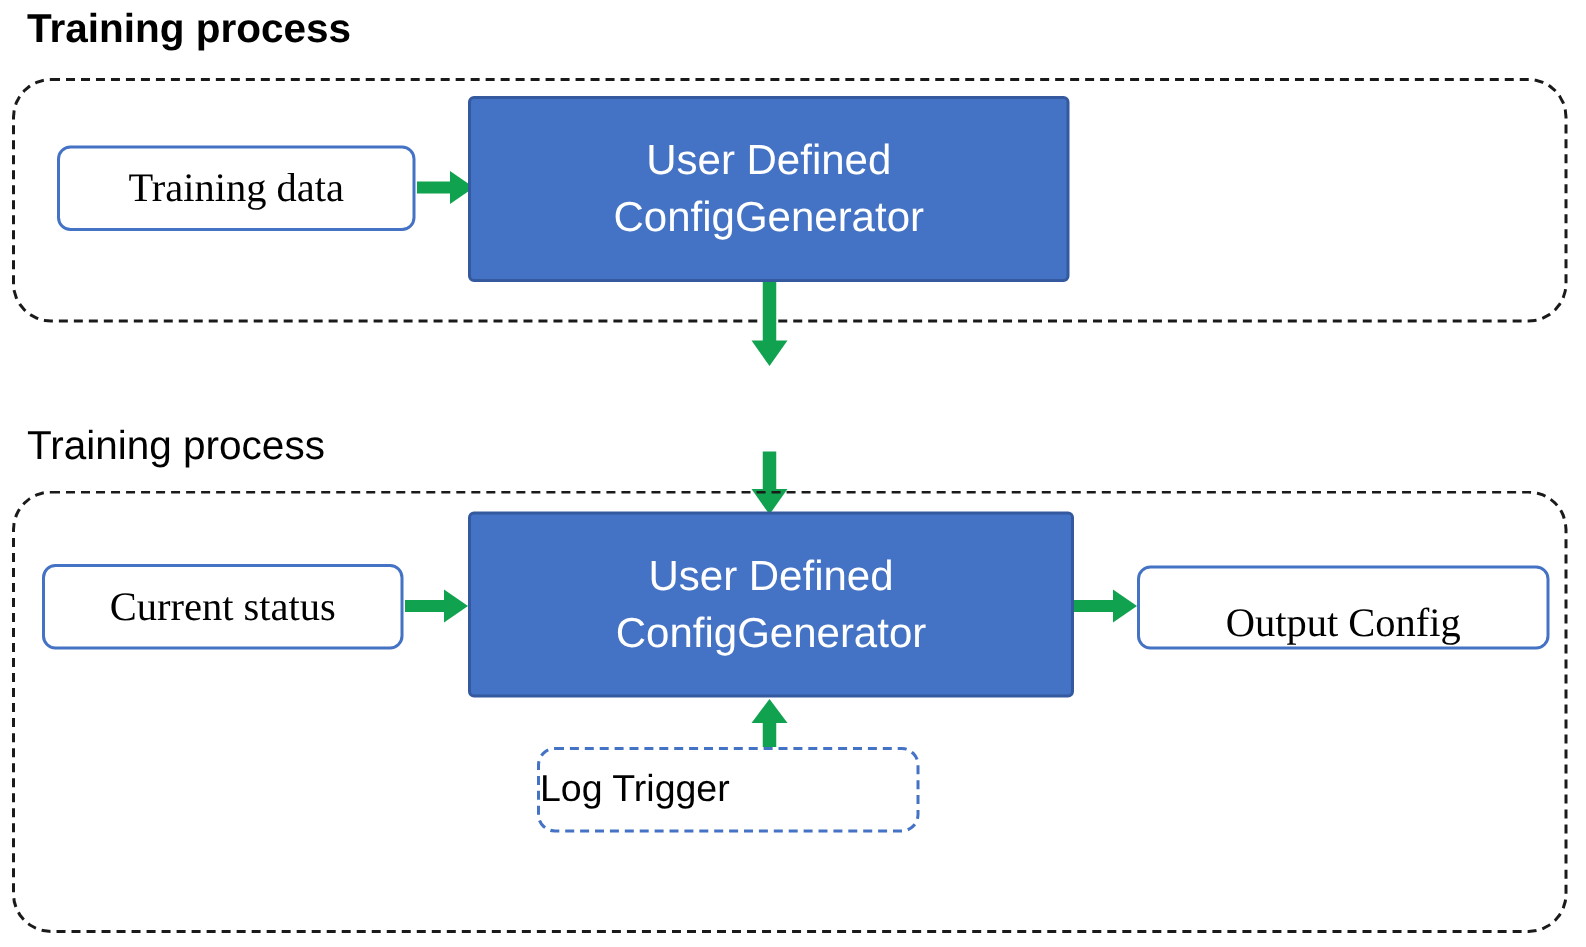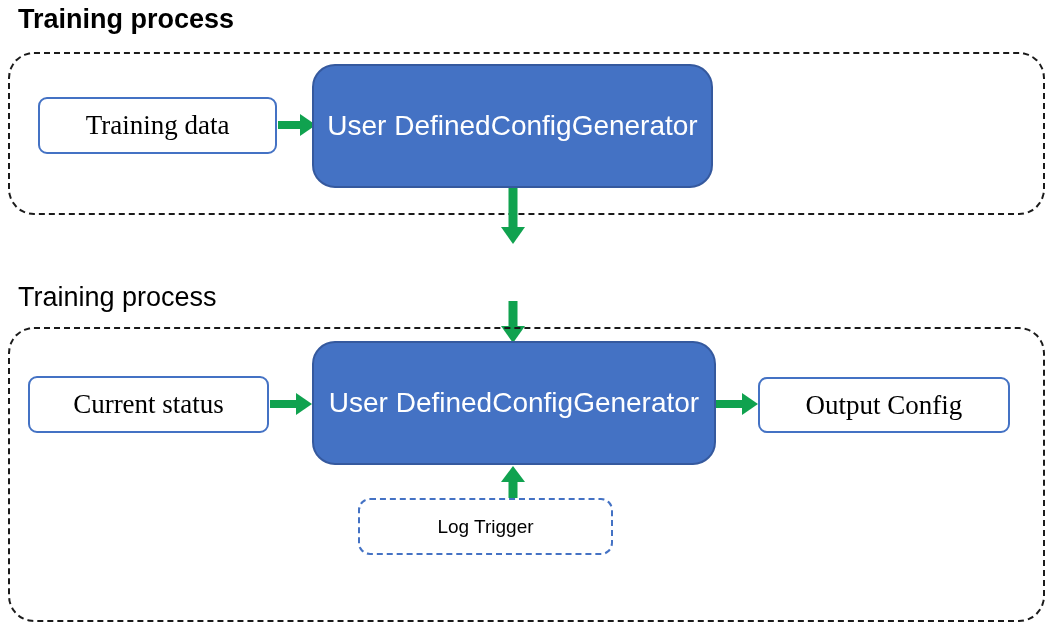--- a/index.html
+++ b/index.html
@@ -48,40 +48,39 @@
     font-size: 27px;
     color: var(--text-black);
     white-space: nowrap;
     font-family: Liberation Serif, serif;
   }
 
   .model-box {
     position: absolute;
     background: var(--box-fill-blue);
     border: 2px solid var(--box-border-blue);
-    border-radius: 23px;
+    border-radius: 4px;
     display: flex;
-    flex-direction: row;
+    flex-direction: column;
     align-items: center;
     justify-content: center;
     color: var(--text-white);
     font-size: 28px;
     line-height: 1.35;
     text-align: center;
   }
 
   .trigger-box {
     position: absolute;
     background: #ffffff;
     border: 2px dashed var(--light-box-border);
     border-radius: 12px;
     display: flex;
     align-items: center;
-    justify-content: center;
-    font-size: 19px;
+    font-size: 25px;
     color: var(--text-black);
     white-space: nowrap;
   }
 
   
   .arrow { position: absolute; }
 
   .arrow-right .shaft {
     position: absolute;
     left: 0; top: 50%;
@@ -145,21 +144,21 @@
   #arrow-model-to-ckpt { left: 500px; top: 188px; width: 26px; height: 56px; }
   #checkpoint-box     { left: 396px; top: 245px; width: 236px; height: 56px; }
   #arrow-ckpt-to-model { left: 500px; top: 301px; width: 26px; height: 42px; }
 
   #inference-label    { left: 18px; top: 282px; }
   #inference-container { left: 8px; top: 327px; width: 1037px; height: 295px; }
   #current-status-box { left: 28px; top: 376px; width: 241px; height: 57px; }
   #arrow-infer-in     { left: 270px; top: 393px; width: 42px; height: 22px; }
   #inference-model-box { left: 312px; top: 341px; width: 404px; height: 124px; }
   #arrow-infer-out    { left: 716px; top: 393px; width: 42px; height: 22px; }
-  #output-config-box  { left: 758px; top: 377px; width: 252px; height: 56px; }
+  #output-config-box  { left: 758px; top: 377px; width: 275px; height: 56px; align-items: flex-end; }
   #arrow-trigger-up   { left: 500px; top: 466px; width: 26px; height: 33px; }
   #log-trigger-box    { left: 358px; top: 498px; width: 255px; height: 57px; z-index: 1; }
   #clock-trigger-box  { left: 430px; top: 546px; width: 259px; height: 58px; z-index: 2; }
 </style>
 </head>
 <body>
 
 <div class="canvas">
 
   <div class="section-label" id="training-label">Training process</div>

